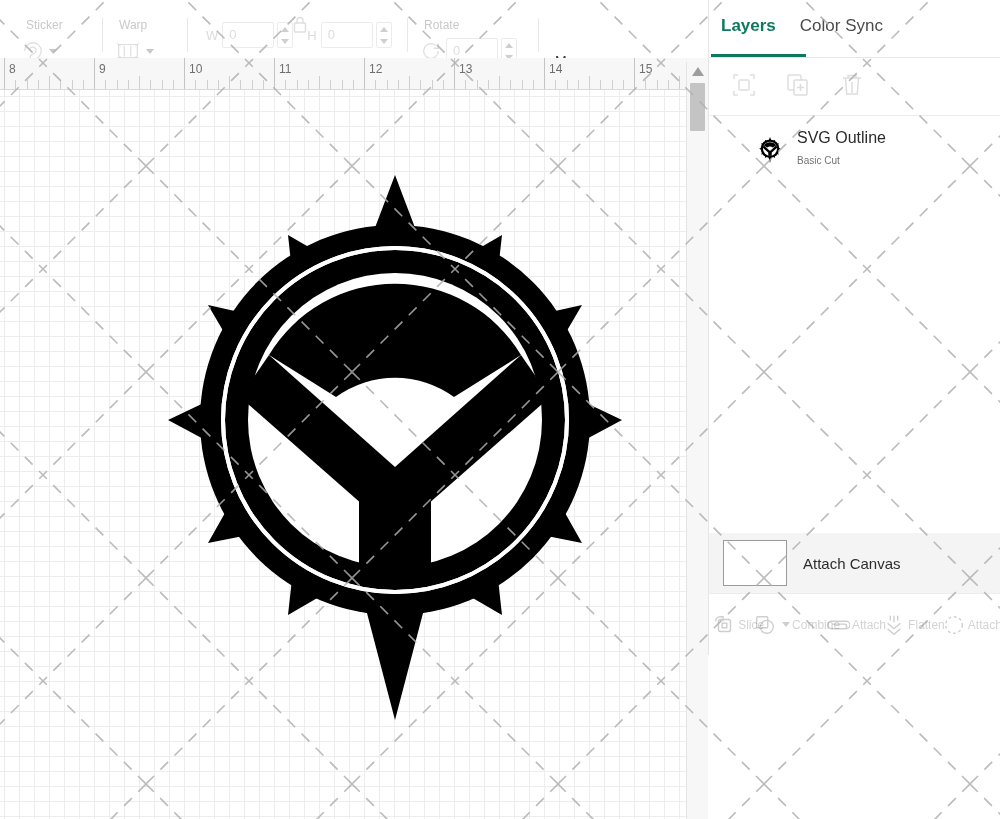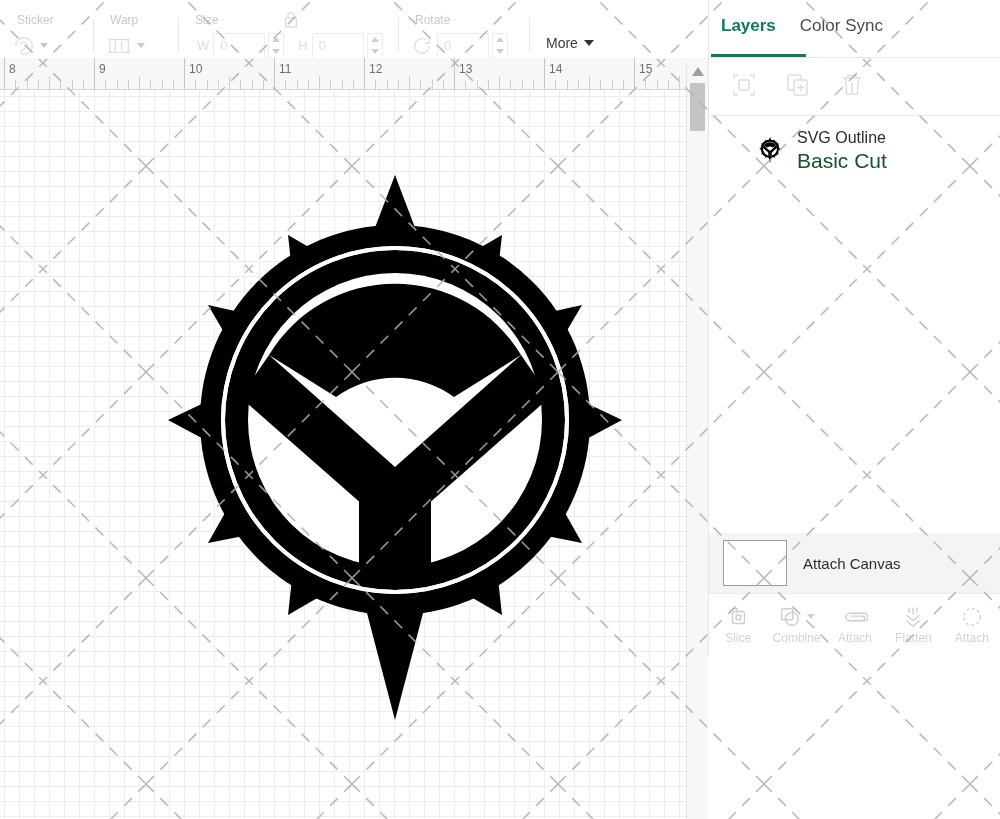--- a/index.html
+++ b/index.html
@@ -10,25 +10,25 @@
     overflow: hidden;
   }
   #app {
     position: relative;
     width: 1000px; height: 819px;
     background: #ffffff;
   }
 
   
   #toolbar {
-    position: absolute; left: 7px; top: 0;
+    position: absolute; left: 16px; top: 0;
     width: 708px; height: 70px;
     background: #ffffff;
     border-bottom: 1px solid #e2e2e2;
-    display: flex; align-items: center;
+    display: flex; align-items: flex-end;
   }
   .tb-group {
     position: relative;
     height: 58px;
     display: flex; flex-direction: column;
     justify-content: flex-start;
     padding-top: 6px;
   }
   .tb-label {
     font-size: 12px; color: #c9c9c9;
@@ -186,21 +186,21 @@
   .la-icon { opacity: .16; }
   #layer-list { position: relative; }
   .layer-row {
     display: flex; align-items: center;
     padding: 12px 8px 12px 48px;
     gap: 14px;
   }
   .layer-thumb { width: 26px; height: 26px; flex: 0 0 26px; }
   .layer-texts { display: flex; flex-direction: column; gap: 3px; }
   .layer-title { font-size: 16px; color: #2b2b2b; line-height: 20px; }
-  .layer-sub { font-size: 21px; color: #14532d; line-height: 20px; }
+  .layer-sub { font-size: 10px; color: #737373; line-height: 20px; }
 
   #blank-canvas-row {
     position: absolute; left: 0; bottom: 62px;
     width: 292px; height: 60px;
     background: #f4f4f4;
     display: flex; align-items: center;
     padding-left: 14px; gap: 16px;
   }
   #bc-thumb {
     width: 64px; height: 46px;
@@ -210,21 +210,21 @@
 
   #bottom-toolbar {
     position: absolute; left: 0; bottom: 0;
     width: 292px; height: 62px;
     background: #ffffff;
     border-top: 1px solid #ececec;
     display: flex; align-items: center;
   }
   .bt-item {
     flex: 1 1 0; min-width: 0;
-    display: flex; flex-direction: column;
+    display: flex; flex-direction: row;
     align-items: center; justify-content: center;
     gap: 2px; opacity: .26; position: relative;
   }
   .bt-label {
     font-size: 12px; color: #555;
     white-space: nowrap;
   }
   .bt-iconrow { display: flex; align-items: center; }
 
   
@@ -266,21 +266,20 @@
             <path d="M2 2l4 2M26 2l-4 2M2 18l4-2M26 18l-4-2"></path>
           </svg>
         </span>
         <span class="caret-sm"></span>
       </div>
     </div>
 
     <div class="tb-sep"></div>
 
     <div class="tb-group" style="width:207px; position:relative">
-      <div class="tb-label">Size</div>
       <div class="lock-wrap">
         <svg width="18" height="20" viewBox="0 0 18 20" fill="none" stroke="#7f7f7f" stroke-width="1.4">
           <rect x="3.5" y="8" width="11" height="9" rx="1"></rect>
           <path d="M6 8V5.5a3 3 0 0 1 6 0V8"></path>
         </svg>
       </div>
       <div class="tb-row">
         <span class="wh-tag">W</span>
         <div class="num-field">0</div>
         <div class="stepper">

